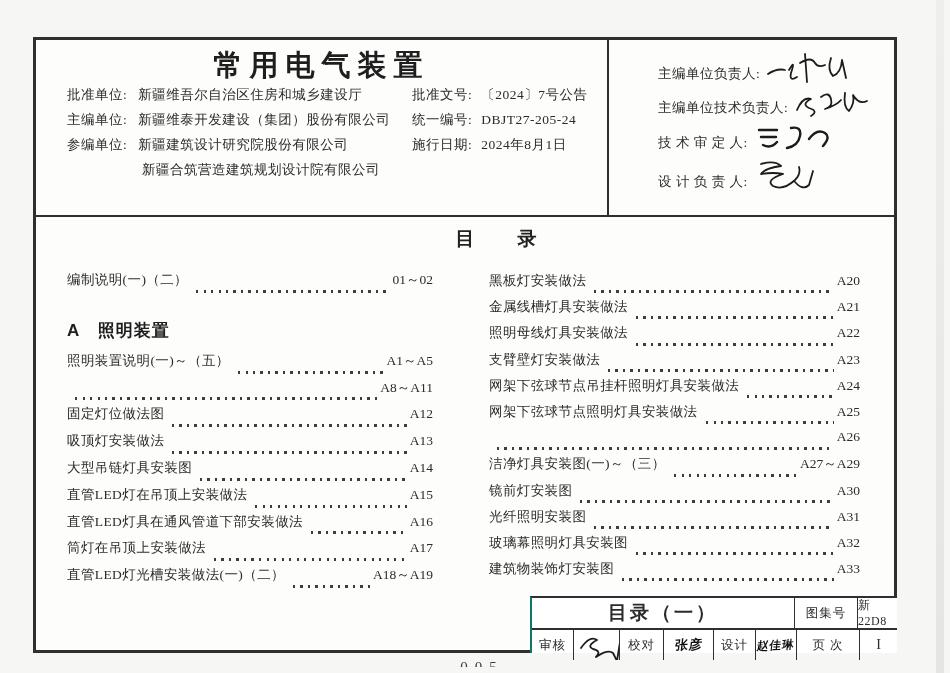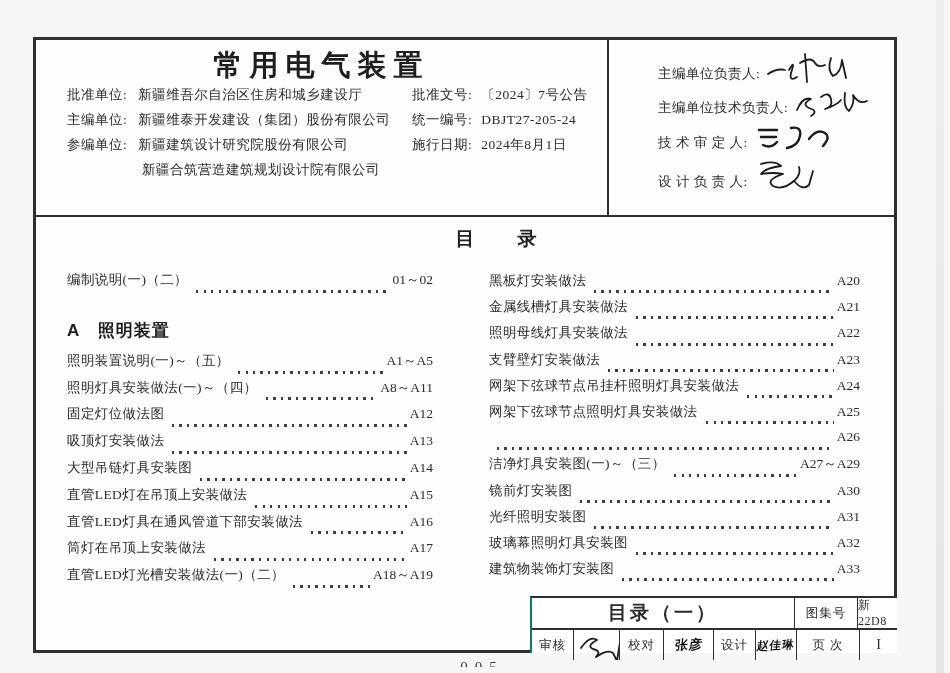--- a/index.html
+++ b/index.html
@@ -142,21 +142,20 @@
       <span class="leader"></span>
       <span class="pg">01～02</span>
     </div>
     <div class="toc-section">A　照明装置</div>
     <div class="toc-row">
       <span class="tt">照明装置说明(一)～（五）</span>
       <span class="leader"></span>
       <span class="pg">A1～A5</span>
     </div>
     <div class="toc-row">
-      <span class="tt">照明灯具安装做法(一)～（四）</span>
       <span class="leader"></span>
       <span class="pg">A8～A11</span>
     </div>
     <div class="toc-row">
       <span class="tt">固定灯位做法图</span>
       <span class="leader"></span>
       <span class="pg">A12</span>
     </div>
     <div class="toc-row">
       <span class="tt">吸顶灯安装做法</span>

